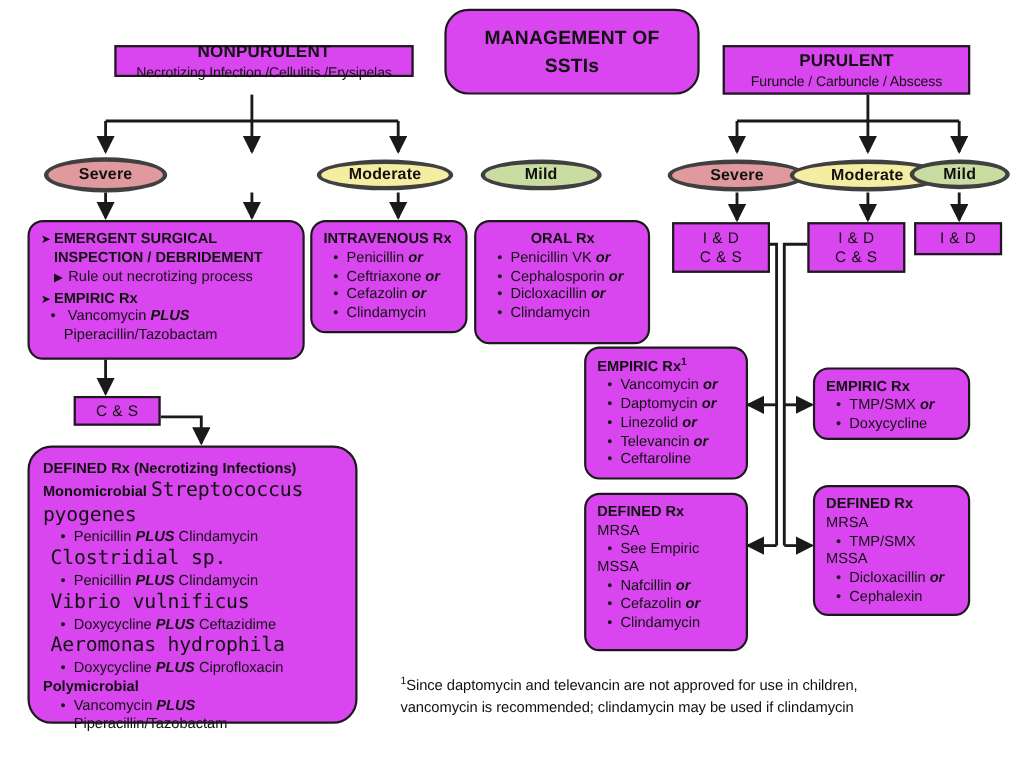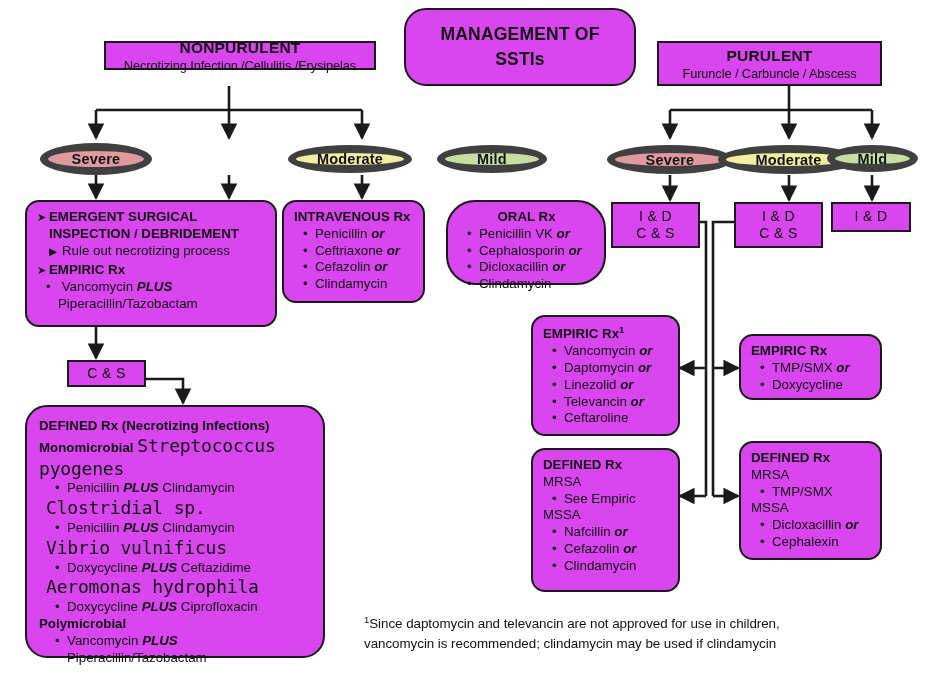--- a/index.html
+++ b/index.html
@@ -21,21 +21,21 @@
     display:flex;flex-direction:column;align-items:center;justify-content:center;
     font-weight:bold;font-size:17.5px;letter-spacing:.2px;line-height:1.45;
   }
   .hdr-box{display:flex;flex-direction:column;align-items:center;justify-content:center;}
   .hdr-main{font-weight:bold;font-size:15.5px;letter-spacing:.2px;}
   .hdr-sub{font-size:12.8px;margin-top:1px;letter-spacing:-.1px;}
 
   
   .ellipse{
     position:absolute;box-sizing:border-box;
-    border:8px solid #404040;border-radius:50%;
+    border:4px solid #404040;border-radius:50%;
     display:flex;align-items:center;justify-content:center;
     font-weight:bold;font-size:14.5px;letter-spacing:.2px;
   }
 
   
   .cbox{padding:7px 9px 24px 10px;font-size:13.3px;line-height:1.265;}
   .cbox .hl{font-weight:bold;}
   .ctr{text-align:center;}
   .li{white-space:nowrap;}
   .li.b::before{content:"\2022";display:inline-block;width:12px;margin-left:9px;}
@@ -151,21 +151,21 @@
   </div>
 
   <div class="node round cbox" style="left:282px;top:200px;width:143px;height:103px;">
     <div class="hl">INTRAVENOUS Rx</div>
     <div class="li b"><span>Penicillin</span> <span class="it">or</span></div>
     <div class="li b"><span>Ceftriaxone</span> <span class="it">or</span></div>
     <div class="li b"><span>Cefazolin</span> <span class="it">or</span></div>
     <div class="li b"><span>Clindamycin</span></div>
   </div>
 
-  <div class="node round cbox" style="left:446px;top:200px;width:160px;height:85px;border-radius:29px;">
+  <div class="node round cbox" style="left:431px;top:200px;width:160px;height:113px;">
     <div class="hl ctr">ORAL Rx</div>
     <div class="li b"><span>Penicillin VK </span> <span class="it">or</span></div>
     <div class="li b"><span>Cephalosporin</span> <span class="it">or</span></div>
     <div class="li b"><span>Dicloxacillin</span> <span class="it">or</span></div>
     <div class="li b"><span>Clindamycin</span></div>
   </div>
 
   <div class="node rect small-box" style="left:67px;top:360px;width:79px;height:27px;">
     <span>C &amp; S</span>
   </div>

